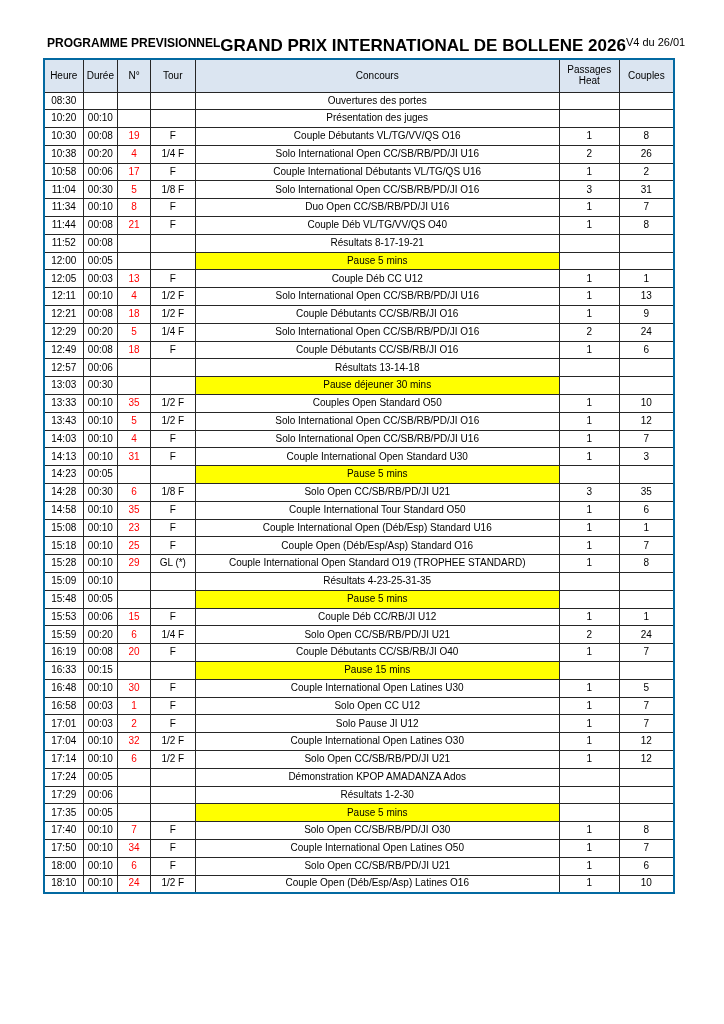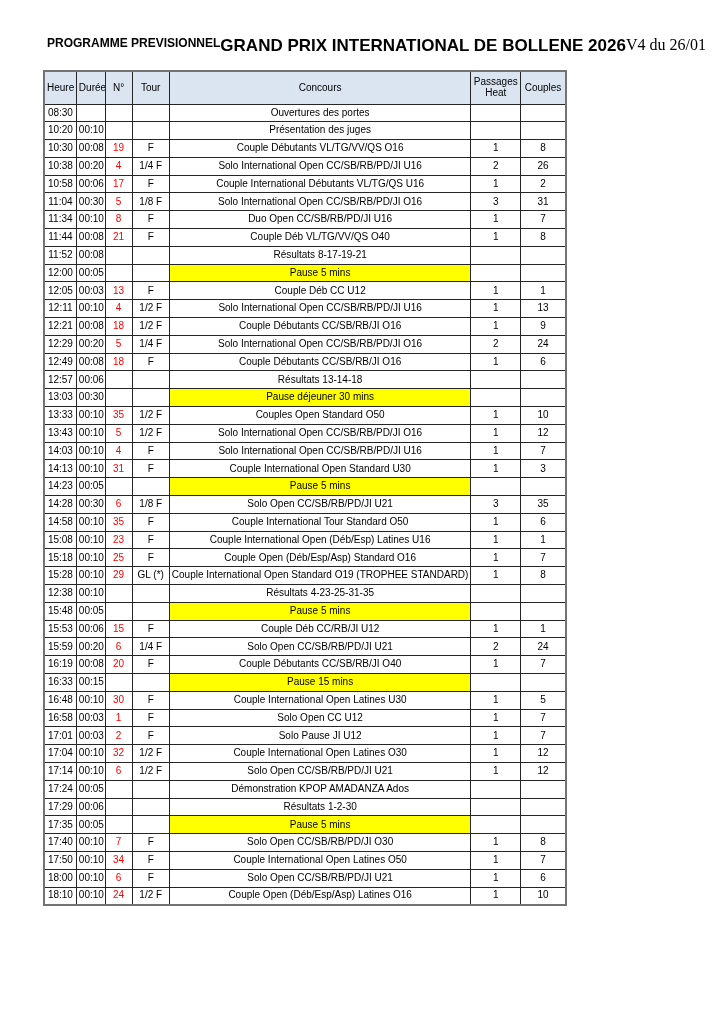--- a/index.html
+++ b/index.html
@@ -16,31 +16,30 @@
   .titlebar {
     position: absolute;
     top: 36px;
     left: 47px;
     width: 614px;
     display: flex;
     align-items: flex-start;
   }
   .t-left  { font-size: 12px; font-weight: bold; white-space: nowrap; }
   .t-center{ flex: 1; text-align: center; font-size: 17px; font-weight: bold; white-space: nowrap; }
-  .t-right { font-size: 16px; white-space: nowrap; font-family: Liberation Serif, serif; }
+  .t-right { font-size: 11px; white-space: nowrap; }
 
   table.schedule {
     position: absolute;
     top: 58px;
     left: 43px;
-    width: 524px;
+    width: 632px;
     border-collapse: collapse;
     table-layout: fixed;
-    border: 2px solid #737373;
-    margin-top: 12px;
+    border: 2px solid #0369a1;
   }
   table.schedule th, table.schedule td {
     border: 1px solid #262626;
     font-size: 10px;
     line-height: 1.05;
     padding: 0 2px;
     text-align: center;
     vertical-align: middle;
     overflow: hidden;
     white-space: nowrap;
@@ -302,21 +301,21 @@
           <td class="col-tour">F</td>
           <td class="col-concours">Couple International Tour Standard O50</td>
           <td class="col-passages">1</td>
           <td class="col-couples">6</td>
         </tr>
         <tr>
           <td class="col-heure">15:08</td>
           <td class="col-duree">00:10</td>
           <td class="col-num">23</td>
           <td class="col-tour">F</td>
-          <td class="col-concours">Couple International Open (Déb/Esp) Latines U16</td>
+          <td class="col-concours">Couple International Open (Déb/Esp) Standard U16</td>
           <td class="col-passages">1</td>
           <td class="col-couples">1</td>
         </tr>
         <tr>
           <td class="col-heure">15:18</td>
           <td class="col-duree">00:10</td>
           <td class="col-num">25</td>
           <td class="col-tour">F</td>
           <td class="col-concours">Couple Open (Déb/Esp/Asp) Standard O16</td>
           <td class="col-passages">1</td>
@@ -325,21 +324,21 @@
         <tr>
           <td class="col-heure">15:28</td>
           <td class="col-duree">00:10</td>
           <td class="col-num">29</td>
           <td class="col-tour">GL (*)</td>
           <td class="col-concours">Couple International Open Standard O19 (TROPHEE STANDARD)</td>
           <td class="col-passages">1</td>
           <td class="col-couples">8</td>
         </tr>
         <tr>
-          <td class="col-heure">12:38</td>
+          <td class="col-heure">15:09</td>
           <td class="col-duree">00:10</td>
           <td class="col-num"></td>
           <td class="col-tour"></td>
           <td class="col-concours">Résultats 4-23-25-31-35</td>
           <td class="col-passages"></td>
           <td class="col-couples"></td>
         </tr>
         <tr>
           <td class="col-heure">15:48</td>
           <td class="col-duree">00:05</td>

